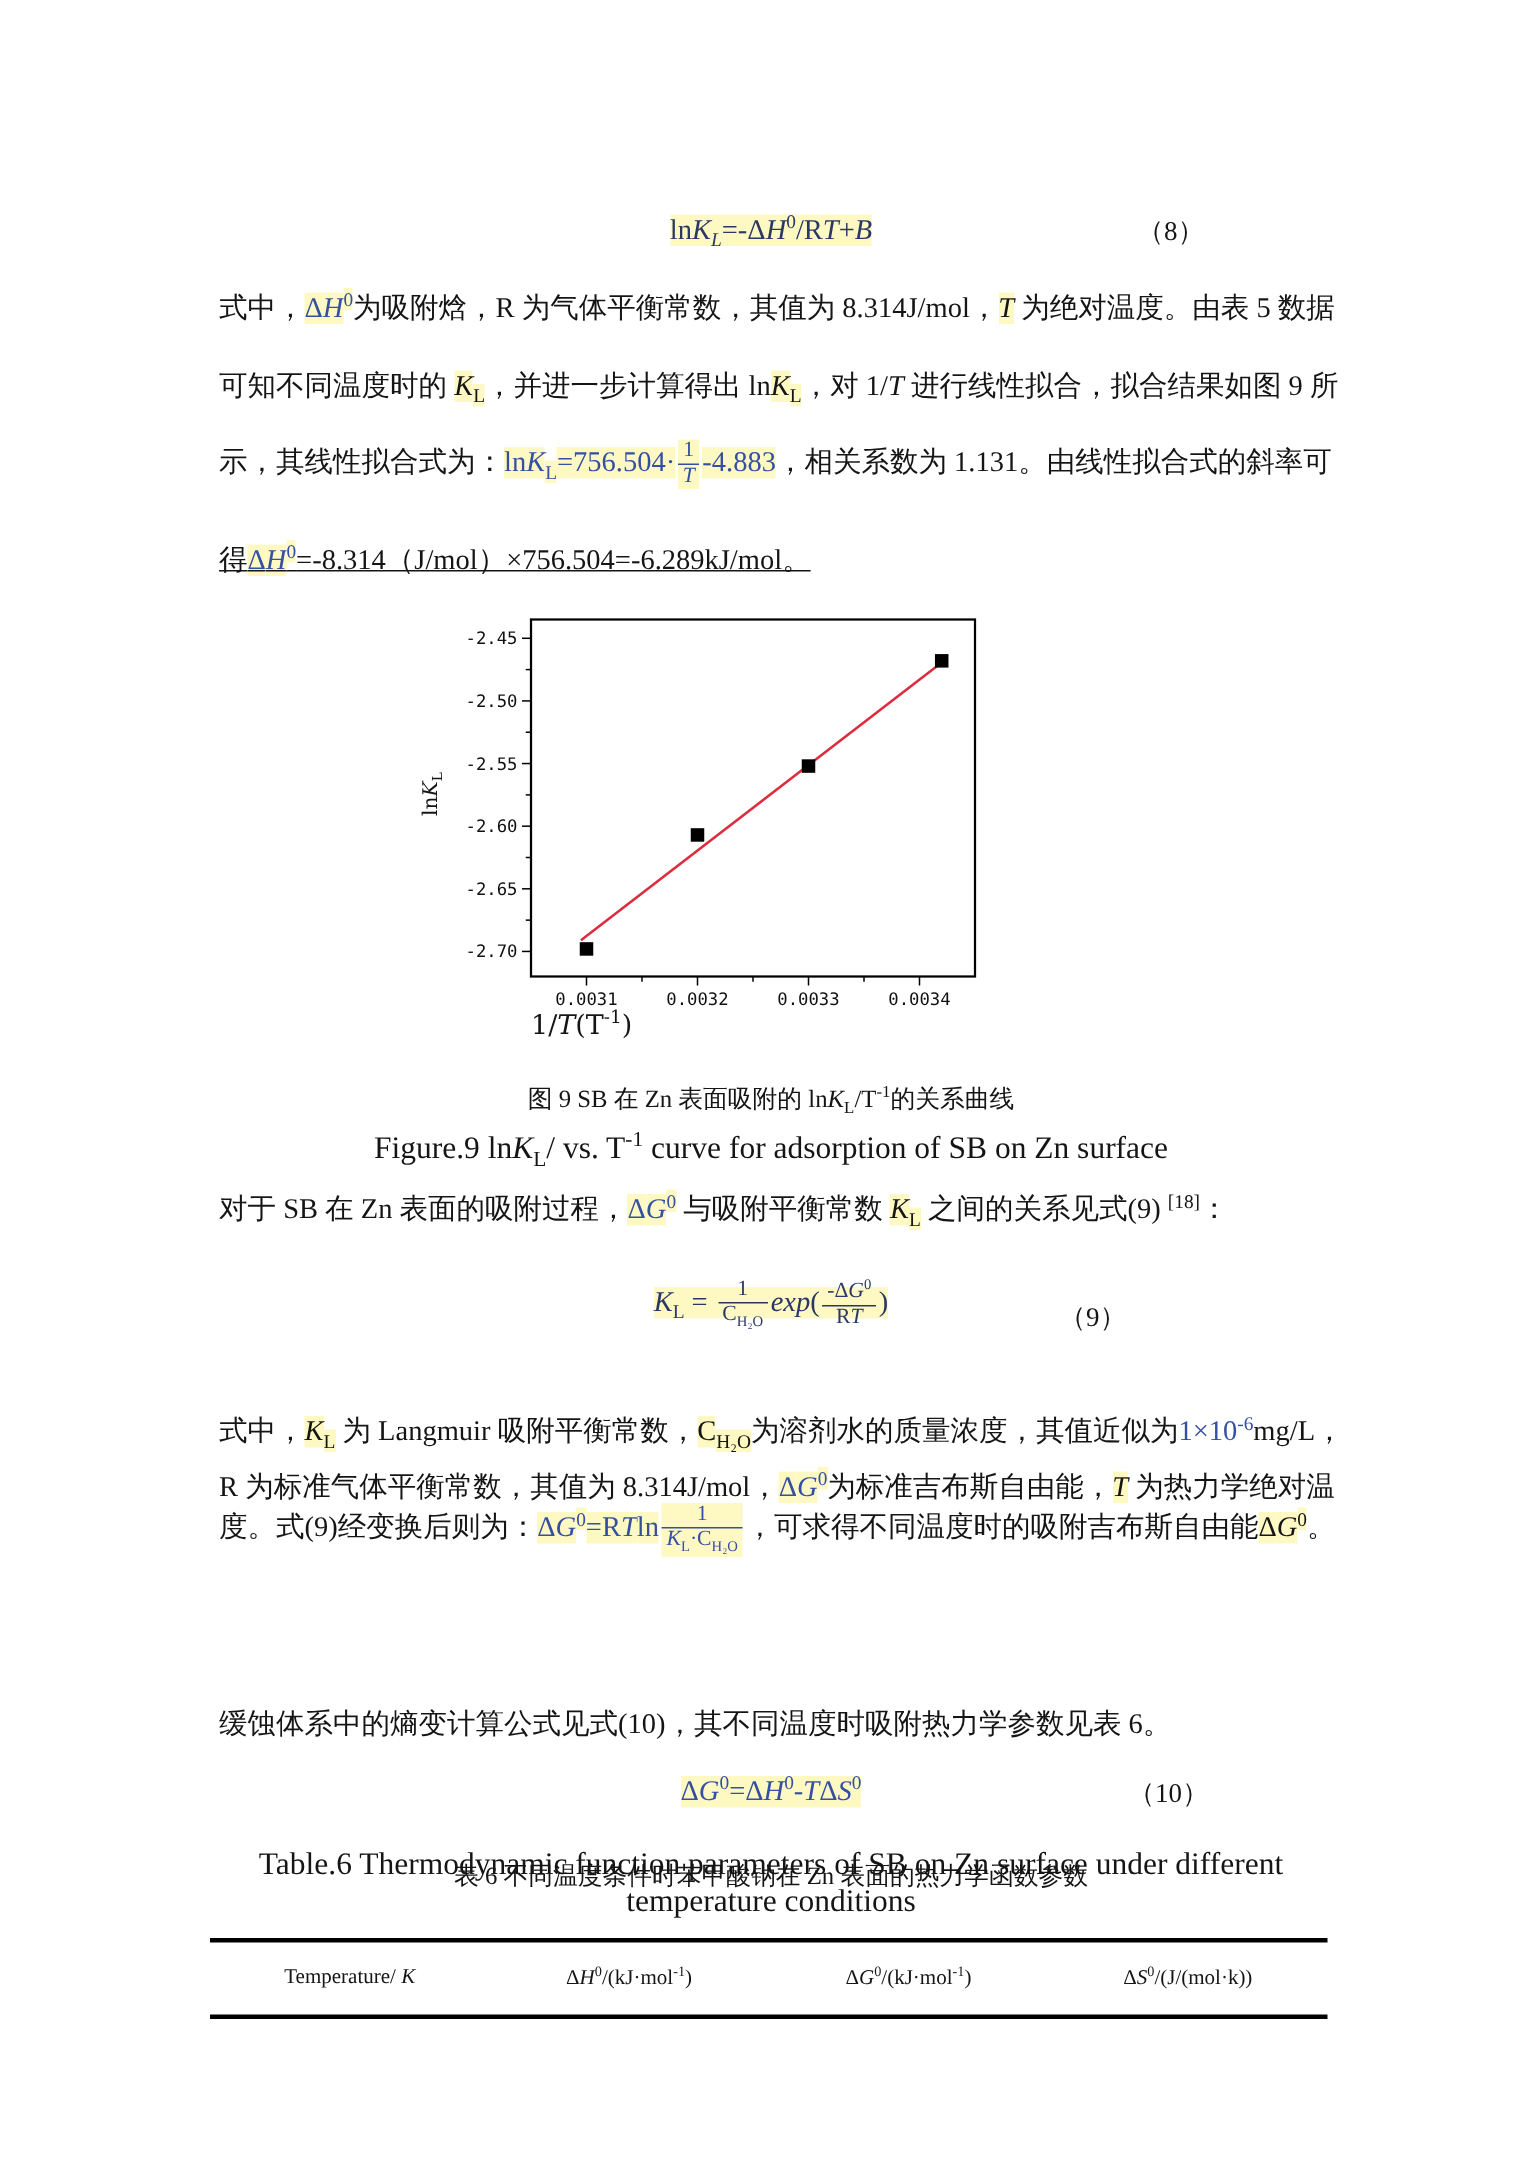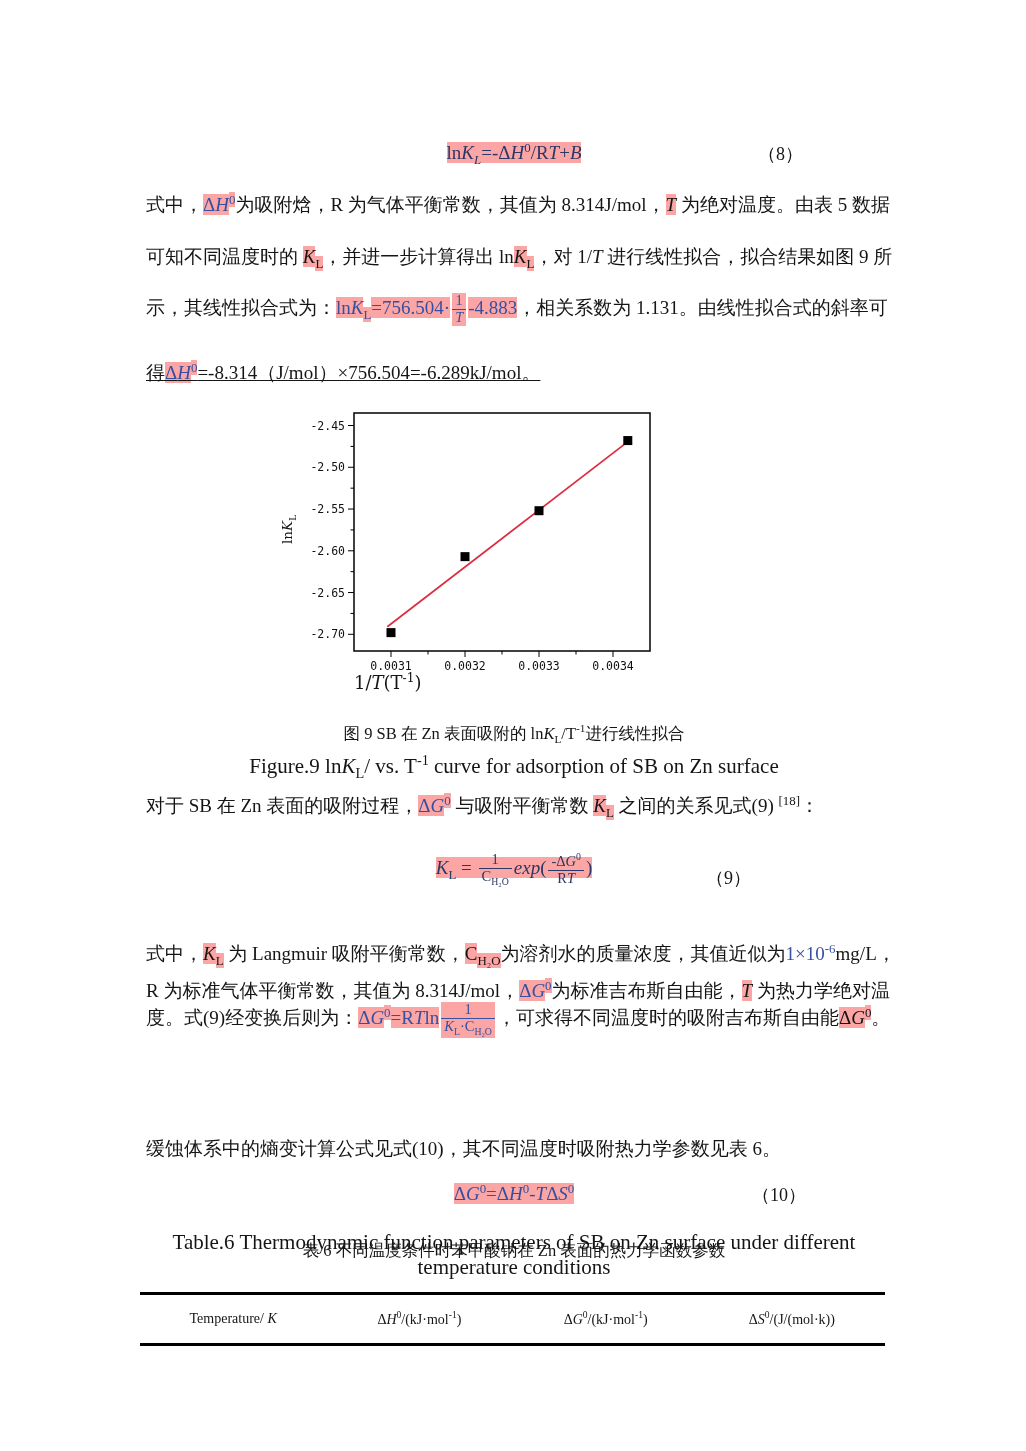--- a/index.html
+++ b/index.html
@@ -5,21 +5,21 @@
   html,body{margin:0;padding:0;background:#ffffff;}
   .page{position:relative;width:1026px;height:1451px;background:#ffffff;overflow:hidden;
         font-family:"Liberation Serif", serif;color:#151515;}
   .line{position:absolute;left:146px;width:740px;font-size:19px;white-space:nowrap;}
   .eqline{position:absolute;left:146px;width:736px;text-align:center;font-size:19px;white-space:nowrap;}
   .eqnum{position:absolute;top:2px;color:#151515;font-size:18px;}
   .n8{left:612px;} .n9{left:560px;top:14px;} .n10{left:606px;}
   .i{font-style:italic;}
   .blu{color:#3550a2;}
   .nav{color:#2b3865;}
-  .bg{background:#fca5a5;}
+  .bg{background:#fef9c3;}
   .sub{vertical-align:sub;font-size:68%;}
   .sup{vertical-align:super;font-size:68%;}
   .frac{display:inline-flex;flex-direction:column;vertical-align:middle;text-align:center;
         font-size:76%;line-height:1.1;margin:0 2px;}
   .fnum{display:block;border-bottom:1px solid currentColor;padding:0 3px;}
   .fden{display:block;padding:0 3px;}
   .cap-cn{position:absolute;left:146px;width:736px;text-align:center;font-size:16.5px;}
   .cap-en{position:absolute;left:146px;width:736px;text-align:center;font-size:21px;}
   .chart{position:absolute;left:278px;top:408px;width:430px;height:300px;}
   .chart svg{position:absolute;left:0;top:0;}
@@ -85,21 +85,21 @@
         <line x1="109.29999999999995" y1="218.7824561403506" x2="353.5000000000001" y2="30.887719298245717" stroke="#dd2c3e" stroke-width="1.7"></line>
         <rect x="108.4999999999998" y="220.1280701754384" width="9" height="9" fill="#000000"></rect>
         <rect x="182.50000000000003" y="144.1350877192983" width="9" height="9" fill="#000000"></rect>
         <rect x="256.5" y="98.20526315789468" width="9" height="9" fill="#000000"></rect>
         <rect x="345.2999999999999" y="28.057894736842023" width="9" height="9" fill="#000000"></rect>
       </svg>
     <div class="chart-xlabel"><span>1/</span><span class="i">T</span><span>(T</span><span class="sup">-1</span><span>)</span></div>
     <div class="chart-ylabel"><span>ln</span><span class="i">K</span><span class="sub">L</span></div>
   </div>
 
-  <div class="cap-cn" style="top:722px;"><span>图 9 SB 在 Zn 表面吸附的 ln</span><span class="i">K</span><span class="sub">L</span><span>/T</span><span class="sup">-1</span><span>进行线性拟合</span></div>
+  <div class="cap-cn" style="top:722px;"><span>图 9 SB 在 Zn 表面吸附的 ln</span><span class="i">K</span><span class="sub">L</span><span>/T</span><span class="sup">-1</span><span>的关系曲线</span></div>
   <div class="cap-en" style="top:752px;"><span>Figure.9 ln</span><span class="i">K</span><span class="sub">L</span><span>/ vs. T</span><span class="sup">-1</span><span> curve for adsorption of SB on Zn surface</span></div>
 
   <div class="line" style="top:793px;"><span>对于 SB 在 Zn 表面的吸附过程，</span><span class="blu bg">Δ</span><span class="blu bg i">G</span><span class="blu bg sup">0</span><span> 与吸附平衡常数 </span><span class="i bg">K</span><span class="sub bg">L</span><span> 之间的关系见式(9) </span><span class="sup">[18]</span><span>：</span></div>
 
   <div class="eqline" style="top:852px;">
     <span class="nav bg"><span class="i">K</span><span class="sub">L</span><span> = </span><span class="frac">
           <span class="fnum"><span>1</span></span>
           <span class="fden"><span>C</span><span class="sub">H₂O</span></span>
         </span><span class="i">exp</span><span>(</span><span class="frac">
           <span class="fnum"><span>-Δ</span><span class="i">G</span><span class="sup">0</span></span>

